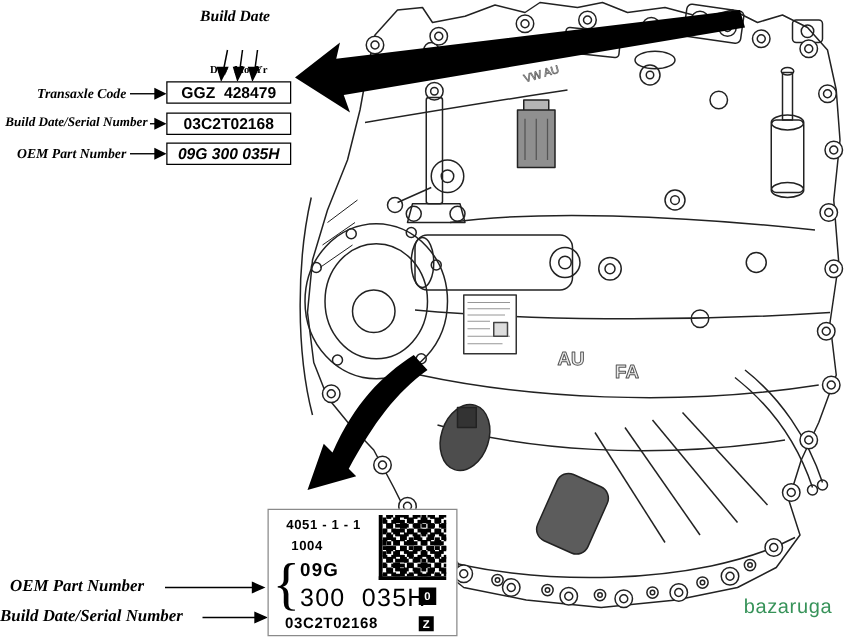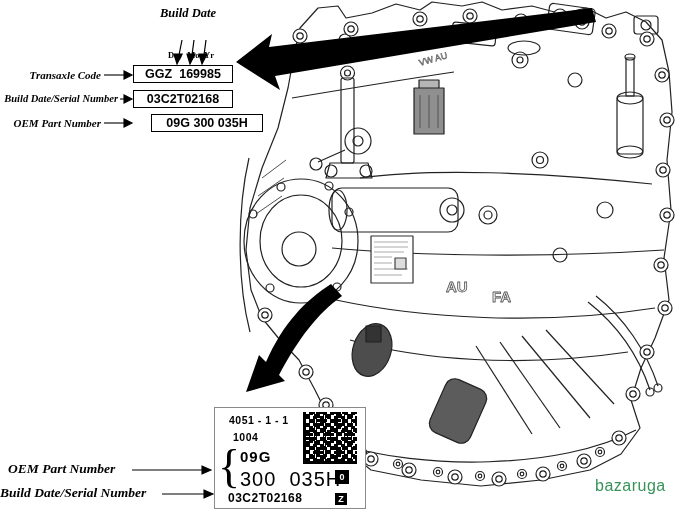--- a/index.html
+++ b/index.html
@@ -15,21 +15,21 @@
   .bd-cols{left:168px;top:25px;width:46px;display:flex;justify-content:space-between;
            font-size:8.5px;z-index:4;}
   .row-label{text-align:right;font-size:11px;z-index:4;line-height:14px;}
   .r1-label{left:0;top:68px;width:101px;}
   .r2-label{left:0;top:92px;width:118px;font-size:10.5px;}
   .r3-label{left:0;top:116px;width:101px;}
   .vbox{display:flex;align-items:center;justify-content:center;border:1.4px solid #000;
         font-weight:bold;font-size:12.5px;background:#fff;z-index:4;box-sizing:border-box;}
   .r1-box{left:133px;top:65px;width:100px;height:18px;gap:7px;}
   .r2-box{left:133px;top:90px;width:100px;height:18px;}
-  .r3-box{left:151px;top:114px;width:112px;height:18px;}
+  .r3-box{left:133px;top:114px;width:100px;height:18px;font-style:italic;}
   .casting{left:133px;top:136px;width:100px;text-align:center;font-size:13px;
            font-weight:bold;letter-spacing:.4px;z-index:4;}
 
   
   .sticker{left:214px;top:407px;width:150px;height:100px;border:1px solid #8a8a8a;
            background:#fff;z-index:3;}
   .sticker .abs{z-index:4;}
   .st-line1{left:14px;top:6px;font-size:10.5px;font-weight:bold;letter-spacing:.5px;}
   .st-line2{left:18px;top:23px;font-size:10.5px;font-weight:bold;letter-spacing:.5px;}
   .st-dm{left:88px;top:4px;width:54px;height:52px;
@@ -254,21 +254,21 @@
 
   <div class="abs serif-up bd-cols">
     <span>Day</span>
     <span>Mo</span>
     <span>Yr</span>
   </div>
 
   <div class="abs serif row-label r1-label">Transaxle Code</div>
   <div class="abs vbox r1-box">
     <span>GGZ</span>
-    <span>169985</span>
+    <span>428479</span>
   </div>
 
   <div class="abs serif row-label r2-label">Build Date/Serial Number</div>
   <div class="abs vbox r2-box">
     <span>03C2T02168</span>
   </div>
 
   <div class="abs serif row-label r3-label">OEM Part Number</div>
   <div class="abs vbox r3-box">
     <span>09G 300 035H</span>

